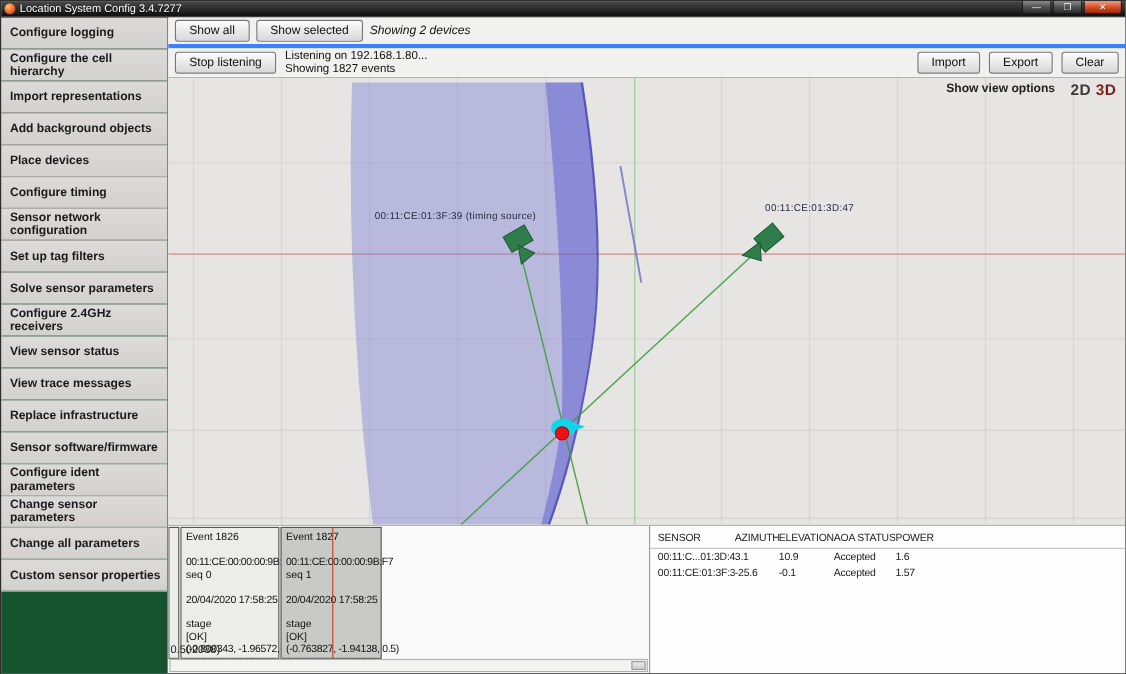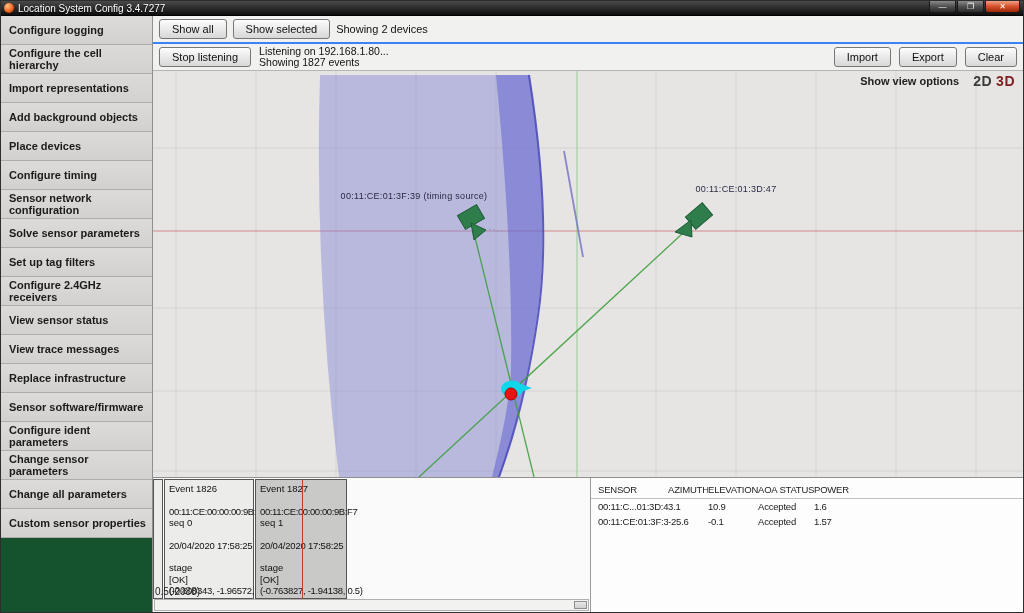--- a/index.html
+++ b/index.html
@@ -36,29 +36,29 @@
     min-height:29px; display:flex; align-items:center; padding:0 6px 0 8px;
     border-bottom:1px solid #aeadab; font-size:11px; font-weight:bold; color:#1b1b1b;
     background:linear-gradient(#dcdbd9,#d2d1cf); cursor:pointer;
   }
   .side-item.selected-block { flex-direction:column; align-items:stretch; background:#f1f0ee; padding:0; }
   .side-item.selected-block .side-label { min-height:27px; display:flex; align-items:center; padding:0 6px 0 8px; }
   .side-desc { font-size:10.5px; font-weight:normal; color:#2e2e2e; padding:0 8px 7px 8px; line-height:13px; }
   
   .content { flex:1; display:flex; flex-direction:column; min-width:0; background:#efefee; }
   .toolbar1 { flex:0 0 28px; display:flex; align-items:center; gap:6px; padding:0 6px;
-    background:#f1f1f0; border-bottom:2px solid #3b82f6; }
+    background:#f1f1f0; border-bottom:4px solid #3b82f6; }
   .toolbar2 { flex:0 0 27px; display:flex; align-items:center; gap:8px; padding:0 6px;
     background:#f1f1f0; border-bottom:1px solid #b5b5b3; }
   .btn {
     font-family:"Liberation Sans", sans-serif; font-size:11px; color:#111;
     background:linear-gradient(#fdfdfd,#ebebeb 45%,#d8d8d8);
     border:1px solid #777; border-radius:3px; padding:2px 12px; height:20px; cursor:pointer;
   }
-  .tb-text { font-size:11px; color:#111; }
+  .tb-text { font-size:11px; color:#111;font-style:italic; }
   .listen-text { font-size:10.5px; color:#111; line-height:11.5px; }
   .spacer { flex:1; }
   
   .map { flex:1; position:relative; background:#e6e5e3; min-height:0; overflow:hidden; }
   .map svg { position:absolute; inset:0; width:100%; height:100%; }
   .map-overlay { position:absolute; top:2px; right:8px; display:flex; align-items:center; gap:14px; z-index:5;text-align:right; }
   .view-opts { font-size:11px; font-weight:bold; color:#222; cursor:pointer; }
   .dim-toggle { font-size:14px; font-weight:bold; letter-spacing:0.5px; cursor:pointer; }
   .dim-2d { color:#3a3a3a; }
   .dim-3d { color:#7e1d1d; margin-left:-10px; }
@@ -121,24 +121,24 @@
       <div class="side-item">
           <span>Place devices</span>
         </div>
       <div class="side-item">
           <span>Configure timing</span>
         </div>
       <div class="side-item">
           <span>Sensor network configuration</span>
         </div>
       <div class="side-item">
+          <span>Set up tag filters</span>
+        </div>
+      <div class="side-item">
           <span>Solve sensor parameters</span>
-        </div>
-      <div class="side-item">
-          <span>Set up tag filters</span>
         </div>
       <div class="side-item">
           <span>Configure 2.4GHz receivers</span>
         </div>
       <div class="side-item">
           <span>View sensor status</span>
         </div>
       <div class="side-item">
           <span>View trace messages</span>
         </div>

